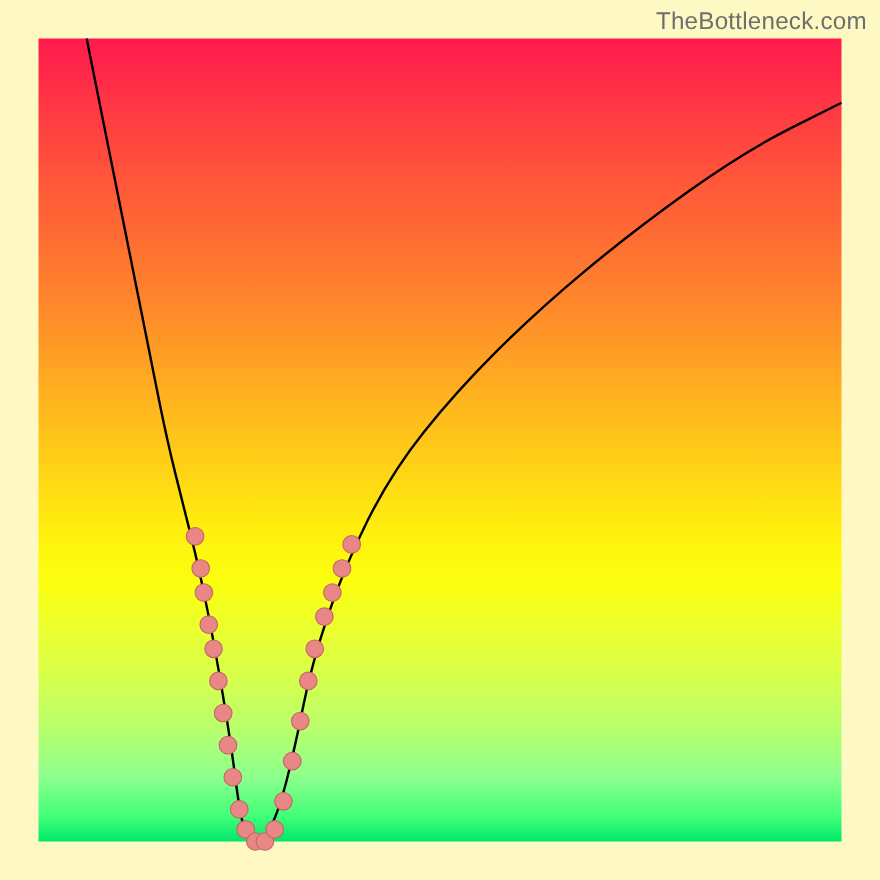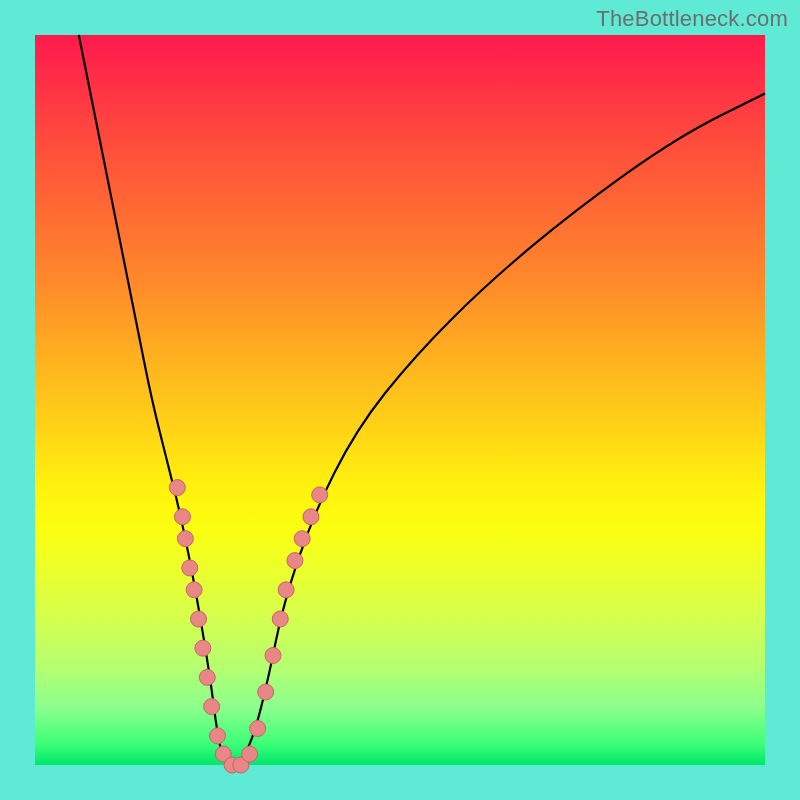--- a/index.html
+++ b/index.html
@@ -10,21 +10,21 @@
     background: #000;
     overflow: hidden;
     font-family: Arial, Helvetica, sans-serif;
   }
   .frame {
     position: absolute;
     top: 0;
     left: 0;
     width: 800px;
     height: 800px;
-    background: #5eead4;
+    background: #fef9c3;
     text-align: center;
   }
   .plot-area {
     position: absolute;
     top: 35px;
     left: 35px;
     width: 730px;
     height: 730px;
     
     background: linear-gradient(

